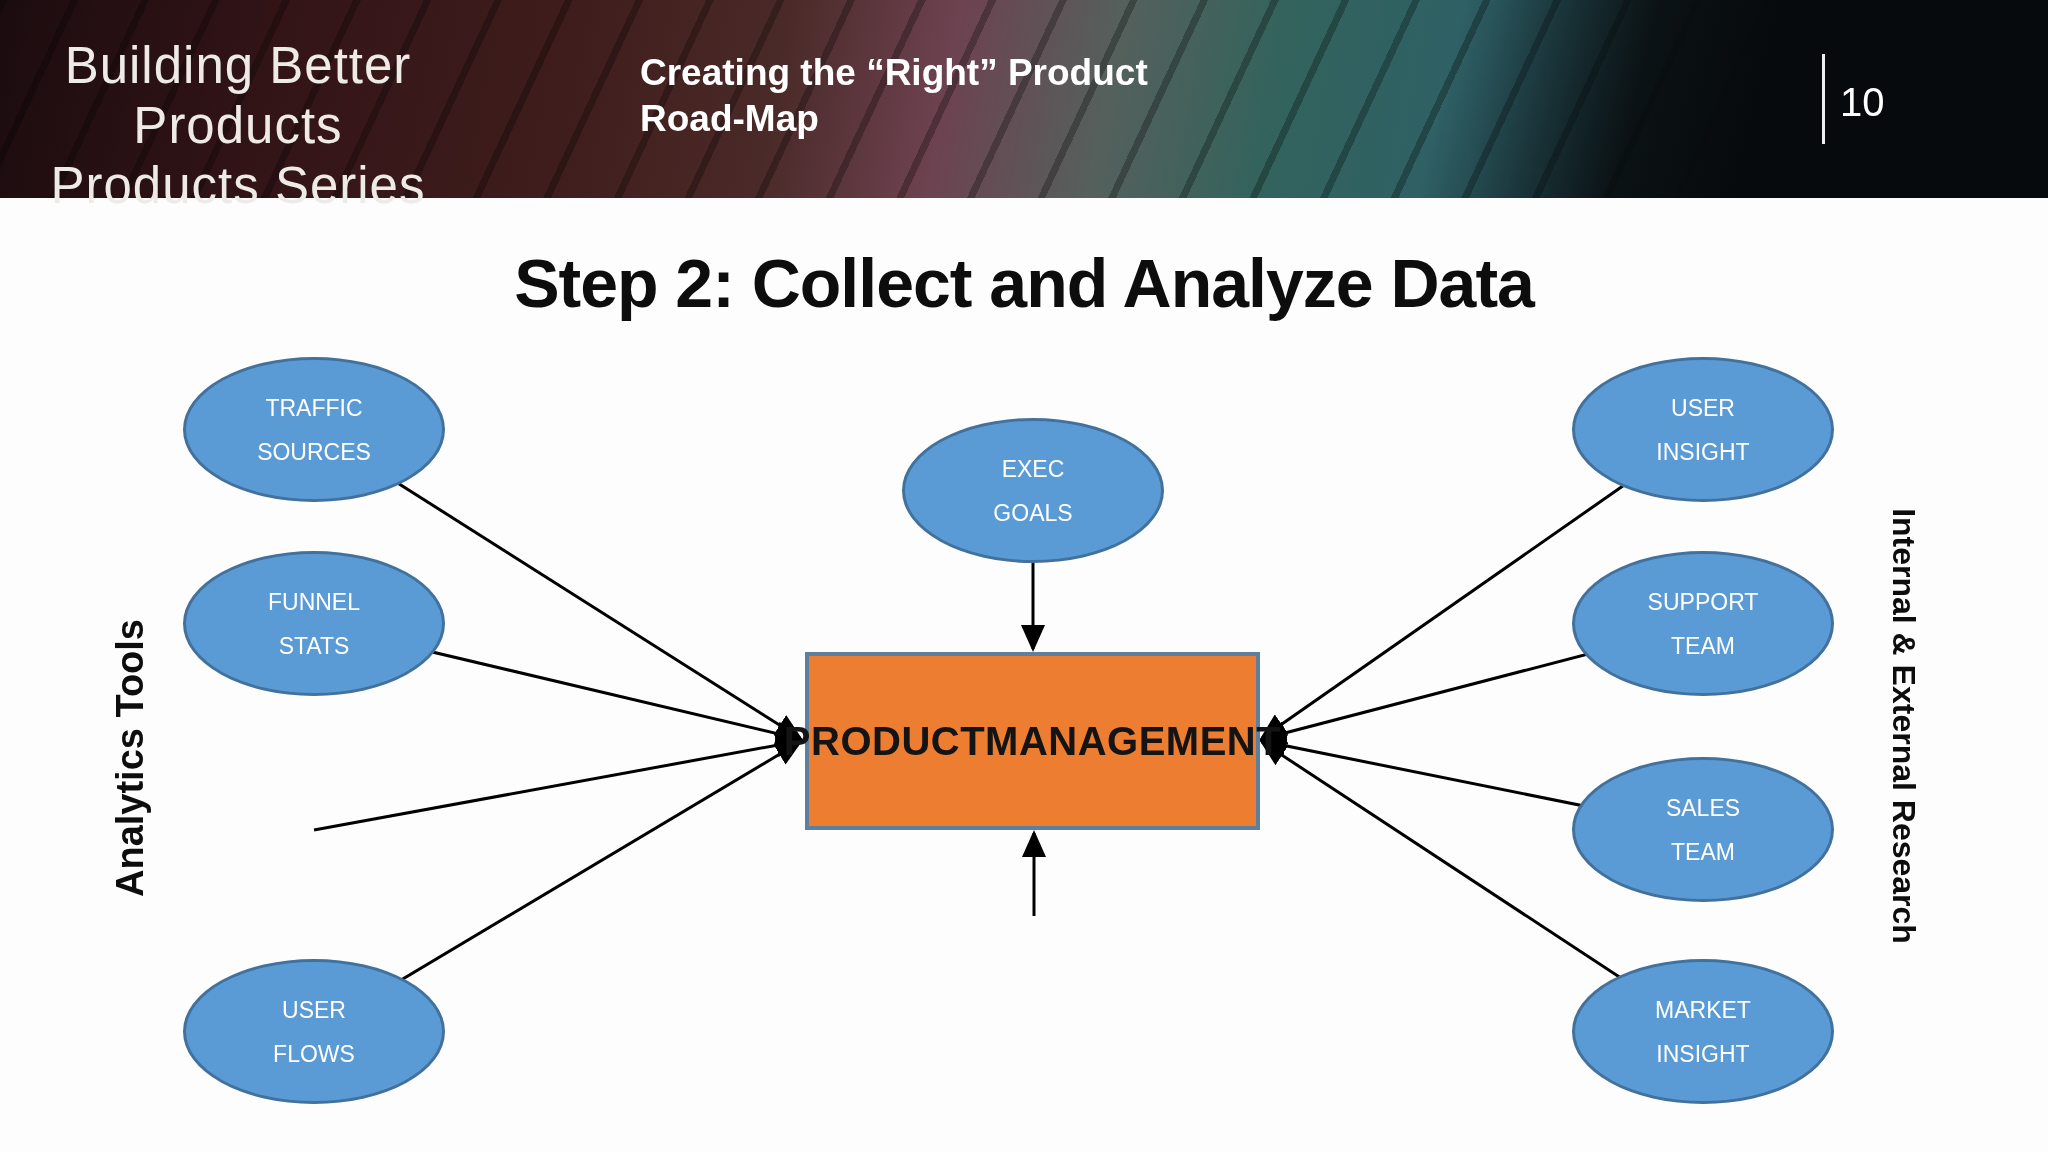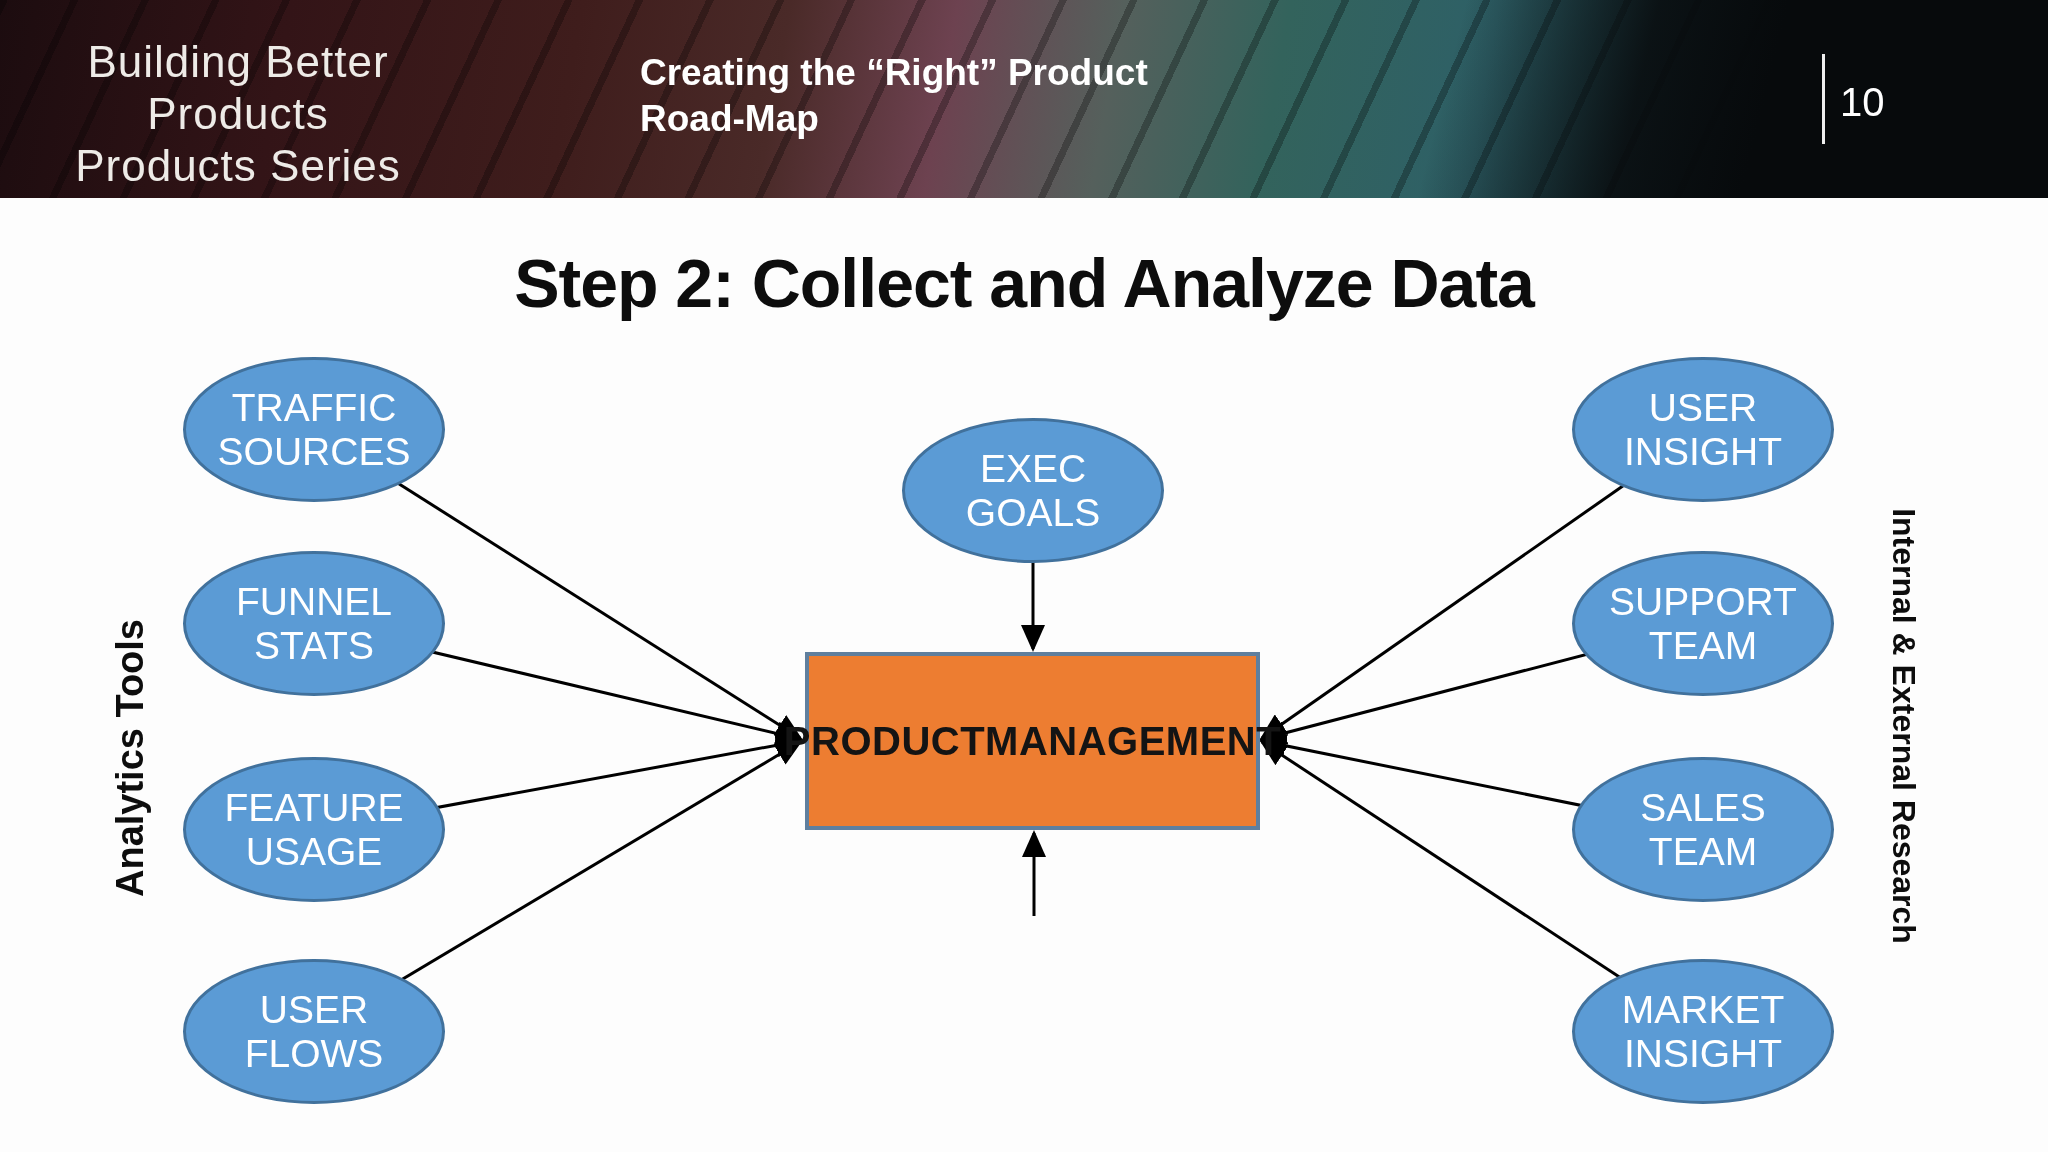--- a/index.html
+++ b/index.html
@@ -17,21 +17,21 @@
         #1c0c0f 0%, #331417 14%, #3f1d1c 28%, #4a2a28 38%,
         #6d4250 46%, #55605c 54%, #33635c 62%, #2e6067 72%,
         #1e464e 82%, #0e2429 92%, #070c0e 100%);
   }
   .header-wedge{
     position:absolute;right:0;top:0;width:760px;height:198px;
     background:linear-gradient(104deg, rgba(8,10,12,0) 22%, rgba(8,10,12,0.88) 46%, #070a0c 62%);
   }
   .series-title{
     position:absolute;left:28px;top:36px;width:420px;text-align:center;
-    color:#eeebe7;font-size:44px;font-weight:400;line-height:1.18;letter-spacing:1px;
+    color:#eeebe7;font-size:51px;font-weight:400;line-height:1.18;letter-spacing:1px;
   }
   .series-title span{display:block;}
   .deck-title{
     position:absolute;left:640px;top:50px;width:612px;text-align:left;
     color:#ffffff;font-size:37px;font-weight:700;line-height:1.25;
   }
   .deck-title span{display:block;}
   .page-sep{
     position:absolute;left:1822px;top:54px;width:3px;height:90px;background:#efefef;
   }
@@ -48,21 +48,21 @@
 
   
   .arrows{position:absolute;left:0;top:0;z-index:1;}
 
   
   .node{
     position:absolute;width:262px;height:145px;border-radius:50%;
     background:var(--node-fill,#5B9BD5);border:3px solid var(--node-border,#41719C);
     box-sizing:border-box;z-index:2;
     display:flex;flex-direction:column;align-items:center;justify-content:center;
-    color:var(--node-text,#ffffff);font-size:39px;line-height:44px;text-align:center;
+    color:var(--node-text,#ffffff);font-size:23px;line-height:44px;text-align:center;
   }
   .center-box{
     position:absolute;left:805px;top:652px;width:455px;height:178px;box-sizing:border-box;
     background:var(--box-fill,#ED7D31);border:4px solid var(--box-border,#5F7F9E);z-index:2;
     display:flex;flex-direction:row;align-items:center;justify-content:center;
     color:#141414;font-size:40px;font-weight:700;line-height:54px;text-align:center;
     letter-spacing:0.5px;
   }
   .vlabel{
     position:absolute;z-index:2;text-align:center;color:#0d0d0d;font-weight:700;white-space:nowrap;
@@ -118,24 +118,20 @@
   </svg>
 
   <div class="node" style="left:183px;top:357px">
     <span>TRAFFIC</span>
     <span>SOURCES</span>
   </div>
   <div class="node" style="left:183px;top:551px">
     <span>FUNNEL</span>
     <span>STATS</span>
   </div>
-  <div class="node" style="left:183px;top:757px">
-    <span>FEATURE</span>
-    <span>USAGE</span>
-  </div>
   <div class="node" style="left:183px;top:959px">
     <span>USER</span>
     <span>FLOWS</span>
   </div>
 
   <div class="node" style="left:902px;top:418px">
     <span>EXEC</span>
     <span>GOALS</span>
   </div>
 

